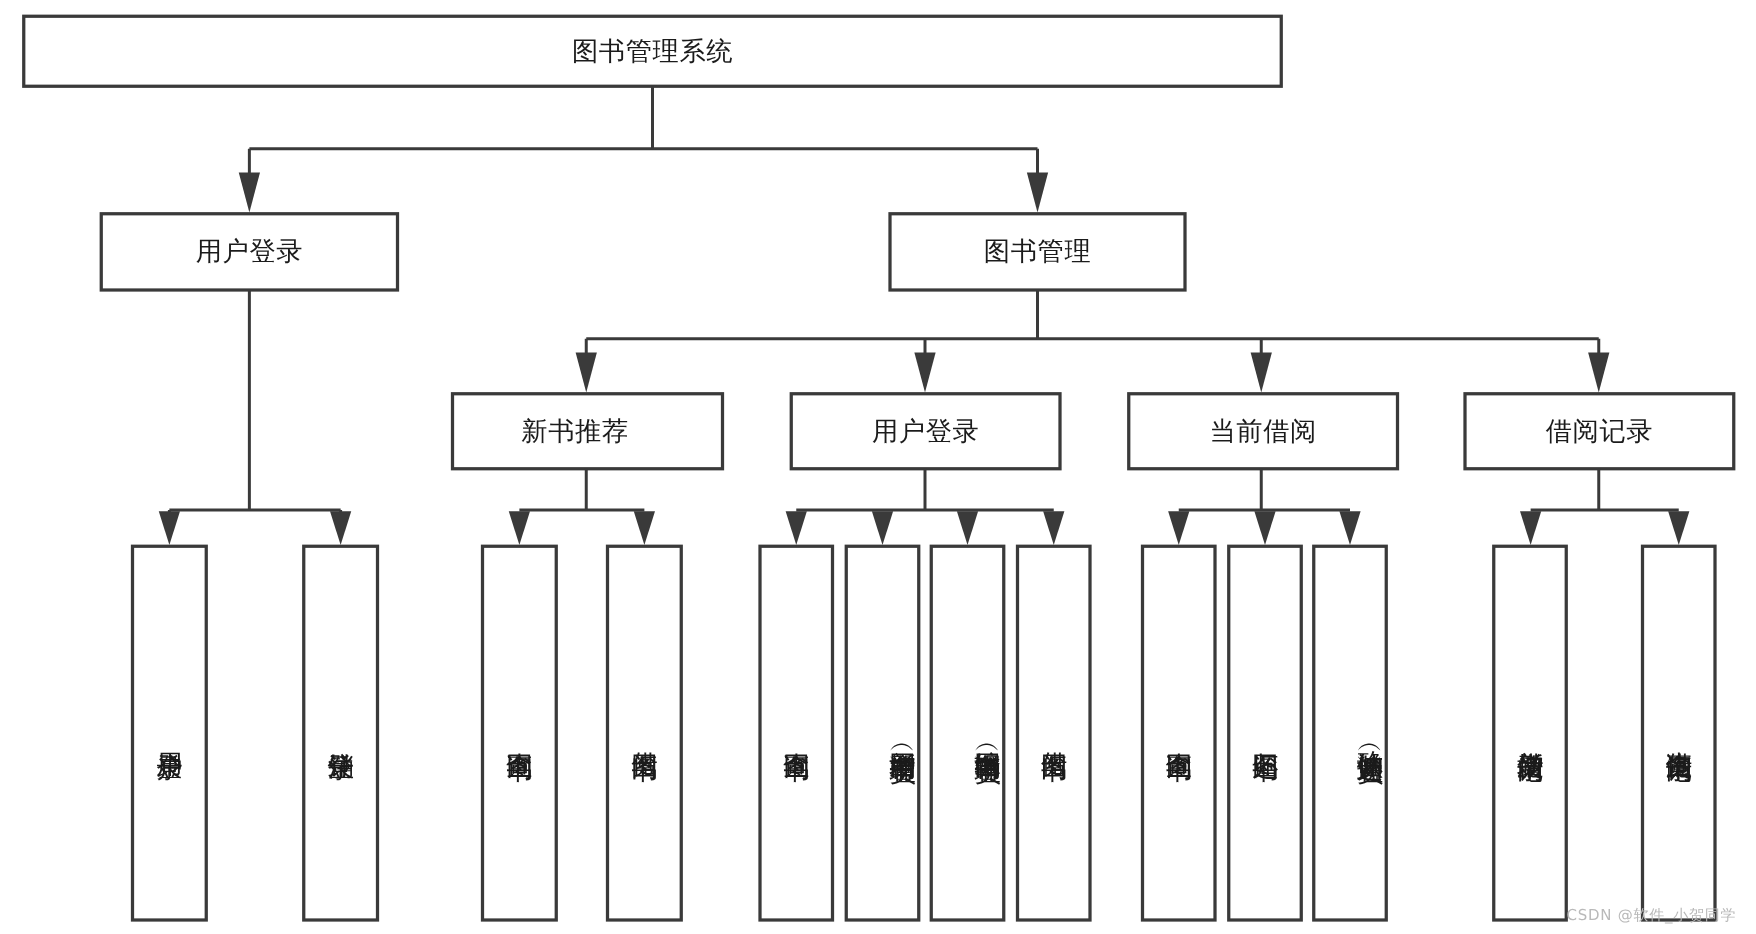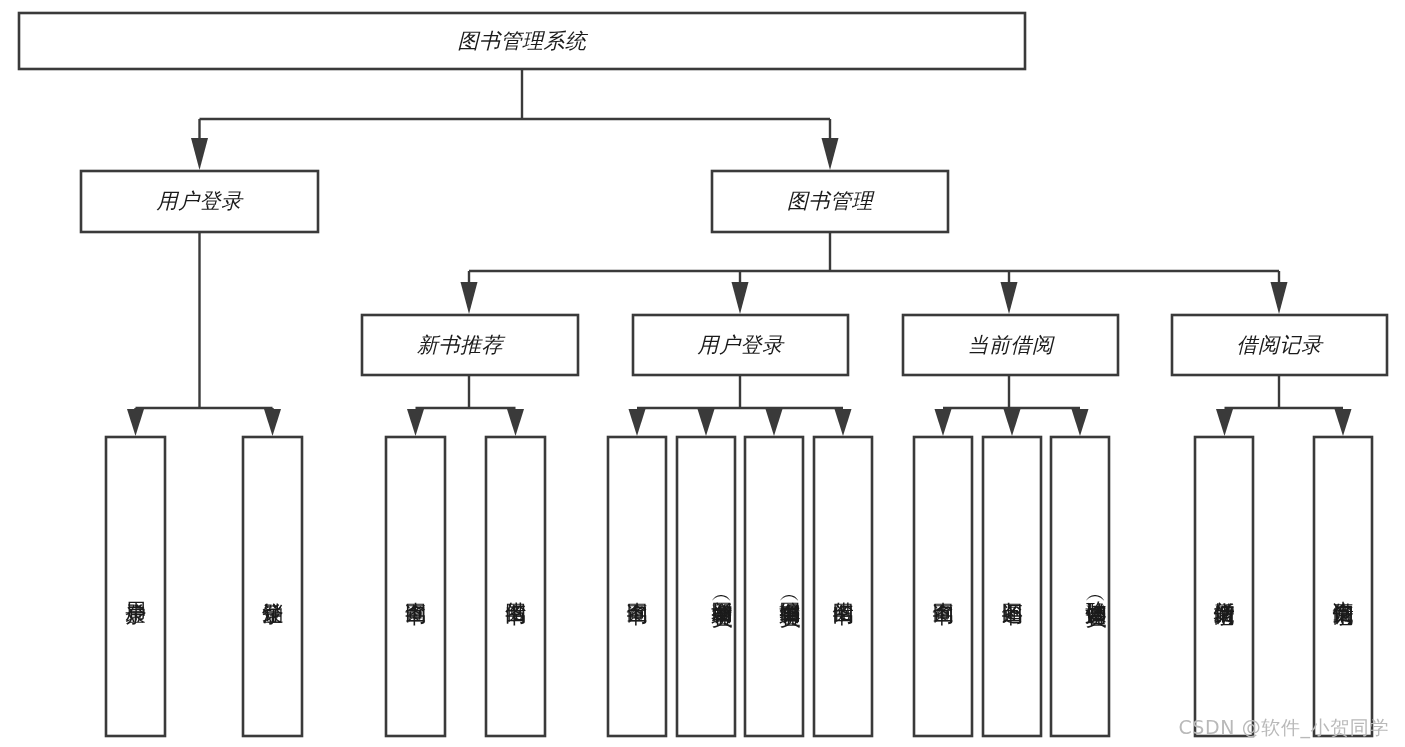--- a/index.html
+++ b/index.html
@@ -47,21 +47,20 @@
     display: flex;
     align-items: center;
     justify-content: center;
     text-align: center;
     color: #1b1b1b;
     font-size: 21px;
     line-height: 1.25;
     letter-spacing: 0.5px;
     white-space: nowrap;
     pointer-events: none;
-    font-style: italic;
   }
   .node-label-v {
     position: absolute;
     display: flex;
     align-items: flex-start;
     justify-content: center;
     color: #1b1b1b;
     font-size: 21px;
     line-height: 1.26;
     letter-spacing: 1px;
@@ -70,21 +69,21 @@
     pointer-events: none;
   }
   .node-label-v.center-v {
     align-items: center;
   }
   .watermark {
     position: absolute;
     right: 16px;
     bottom: 6px;
     color: #b9b9b9;
-    font-size: 19px;
+    font-size: 12px;
     letter-spacing: 0.6px;
     white-space: nowrap;
     user-select: none;
   }
 </style>
 </head>
 <body>
 
 <div id="diagram-root">
 

